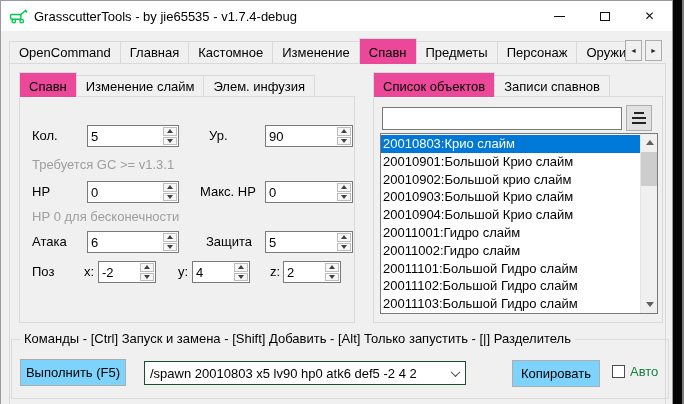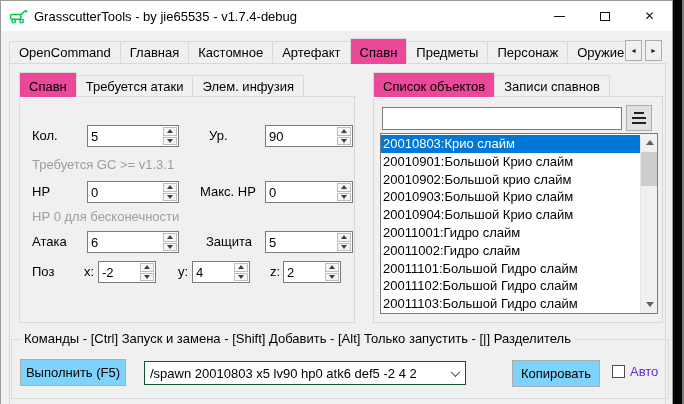--- a/index.html
+++ b/index.html
@@ -68,21 +68,21 @@
   .cmd-title { position:absolute; left:8px; top:-9px; background:#f0f0f0; padding:0 4px; font-size:13px; color:#000; white-space:nowrap; }
   .btn { position:absolute; background:#7dd3fc; border:1px solid #adadad; font-family:"Liberation Sans",sans-serif; font-size:13px; color:#000; display:flex; align-items:center; justify-content:center; }
   .run-btn { left:8px; top:19px; width:106px; height:27px; }
   .copy-btn { left:500px; top:20px; width:88px; height:27px; }
   .combo { position:absolute; left:132px; top:21px; width:322px; height:24px; background:#fff; border:1px solid #14532d; display:flex; align-items:center; }
   .combo-text { flex:1; font-size:13px; padding:0 5px; white-space:nowrap; overflow:hidden; color:#000; }
   .combo-arrow { width:20px; flex:none; display:flex; align-items:center; justify-content:center; }
   .chev { width:7px; height:7px; border-right:1.4px solid #444; border-bottom:1.4px solid #444; transform:rotate(45deg) translate(-1px,-1px); }
   .auto-wrap { position:absolute; left:600px; top:24px; display:flex; align-items:center; gap:5px; }
   .checkbox { width:13px; height:13px; background:#fff; border:1px solid #4d4d4d; flex:none; }
-  .auto-label { font-size:13px; color:#6d28d9; }
+  .auto-label { font-size:13px; color:#15803d; }
 </style>
 </head>
 <body>
 
 <div class="edge-strip"></div>
 
 <div class="window">
 
   <div class="titlebar">
     <svg class="app-icon" viewBox="0 0 24 20">
@@ -104,35 +104,35 @@
       <div class="win-btn">
           <span class="glyph-close">✕</span>
         </div>
     </div>
   </div>
 
   <div class="tabstrip main-tabs" id="main-tabs">
       <div class="tab">OpenCommand</div>
       <div class="tab">Главная</div>
       <div class="tab">Кастомное</div>
-      <div class="tab">Артефакт</div>
+      <div class="tab">Изменение</div>
       <div class="tab sel">Спавн</div>
       <div class="tab">Предметы</div>
       <div class="tab">Персонаж</div>
       <div class="tab">Оружие</div>
     </div>
   <div class="tab-scrollers">
     <div class="scr-btn">◄</div>
     <div class="scr-btn">►</div>
   </div>
   <div class="panel main-page"></div>
 
   <div class="tabstrip spawn-tabs" id="spawn-tabs">
       <div class="tab subtab sel">Спавн</div>
-      <div class="tab subtab">Требуется атаки</div>
+      <div class="tab subtab">Изменение слайм</div>
       <div class="tab subtab">Элем. инфузия</div>
     </div>
   <div class="panel spawn-page">
     <span class="frm-label" style="left:12px;top:31px;">Кол.</span>
     <div class="spin" style="left:67px;top:28px;width:92px;">
       <input value="5" style="">
       <div class="spin-btns">
           <div class="spin-btn">
             <span class="tri-up"></span>
           </div>

